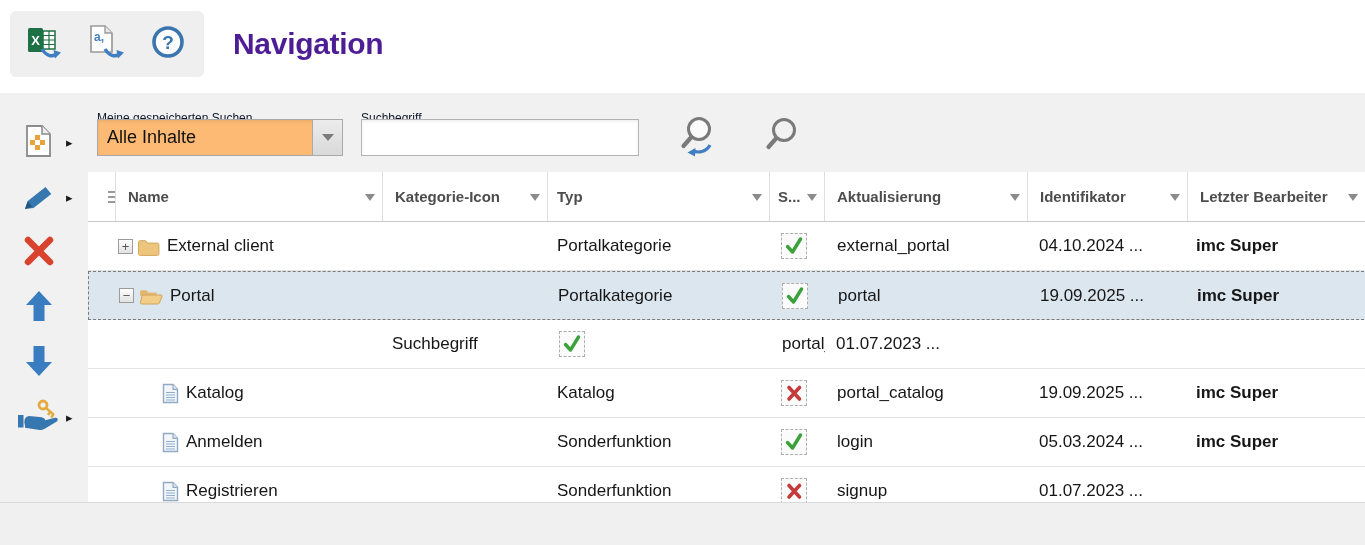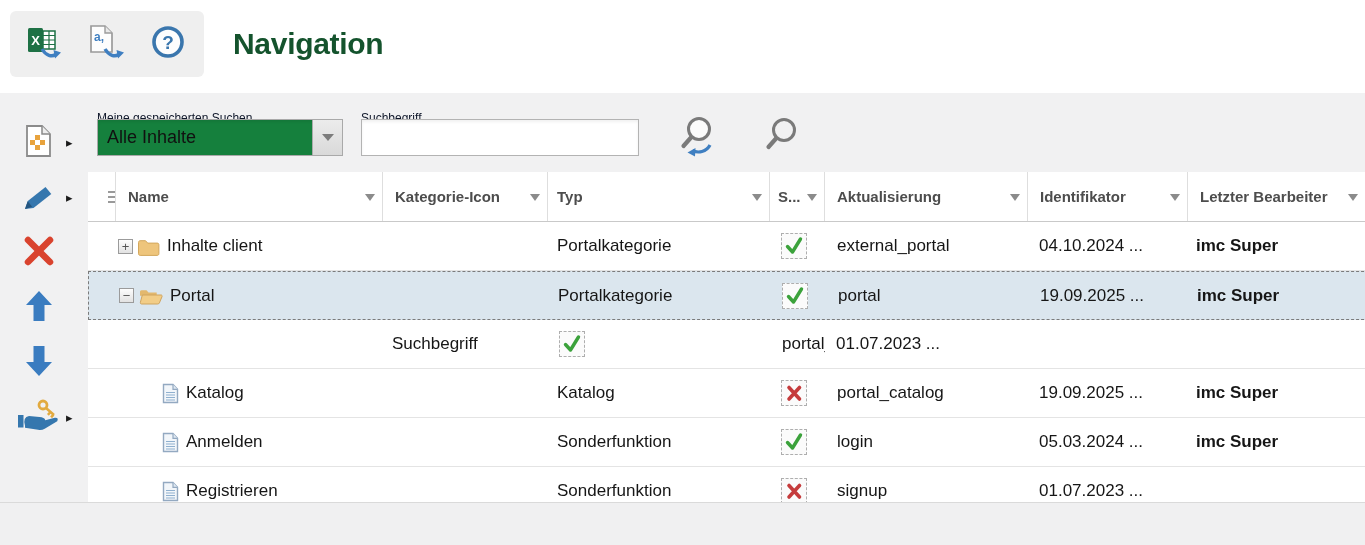--- a/index.html
+++ b/index.html
@@ -12,33 +12,33 @@
   
   .topbar { position:absolute; left:0; top:0; width:1365px; height:93px; background:#ffffff; }
   .toolbar-group {
     position:absolute; left:10px; top:11px; width:194px; height:66px;
     background:#efefef; border-radius:6px;
     display:flex; align-items:center; justify-content:space-between; padding:0 10px;
   }
   .tool-btn { width:52px; height:52px; display:flex; align-items:center; justify-content:center; cursor:pointer; }
   .page-title {
     position:absolute; left:233px; top:27px;
-    font-size:30px; font-weight:bold; color:#14532d; letter-spacing:-0.3px;
+    font-size:30px; font-weight:bold; color:#4c1d95; letter-spacing:-0.3px;
   }
   
   .main { position:absolute; left:0; top:93px; width:1365px; height:452px; background:#f1f1f2; }
   .footer-strip { position:absolute; left:0; top:409px; width:1365px; height:43px; background:#f0f0f1; border-top:1px solid #dadada; }
   
   .side-btn { position:absolute; left:16px; width:46px; height:46px; display:flex; align-items:center; justify-content:center; cursor:pointer; }
   .flyout { position:absolute; left:66px; width:12px; font-size:13px; color:#1a1a1a; line-height:46px; text-align:left; }
   
   .field-label { position:absolute; top:18px; font-size:12px; color:#0f172a; }
   .select-box {
     position:absolute; left:97px; top:26px; width:246px; height:37px;
-    background:#15803d; border:1px solid #a9a9a9; display:flex; cursor:pointer;
+    background:#fdba74; border:1px solid #a9a9a9; display:flex; cursor:pointer;
     box-shadow: inset 0 2px 3px rgba(0,0,0,0.07);
   }
   .select-value { flex:1; font-size:18px; color:#111; line-height:35px; padding-left:9px; overflow:hidden; white-space:nowrap; }
   .select-arrow-btn {
     width:30px; height:100%; background:linear-gradient(#ececec,#d9d9d9);
     border-left:1px solid #aaaaaa; display:flex; align-items:center; justify-content:center;
   }
   .tri-down { width:0; height:0; border-left:6px solid transparent; border-right:6px solid transparent; border-top:7px solid #7c7c7c; }
   .text-input {
     position:absolute; left:361px; top:26px; width:278px; height:37px;
@@ -263,21 +263,21 @@
     <div class="tbody">
         <div class="grid-row row">
         <div class="td c-handle"></div>
         <div class="td c-name">
           <span class="expander">+</span>
           <span class="node-icon">
               <svg width="23" height="19" viewBox="0 0 23 19">
                 <path d="M1.5 5.5 c0-1 .6-1.8 1.6-1.8 h5.4 l2.2 2.4 h9.6 c1 0 1.6.7 1.6 1.6 v9 c0 1-.7 1.7-1.7 1.7 h-17 c-1 0-1.7-.7-1.7-1.7 z" fill="#eec57c" stroke="#d3a75c"></path>
               </svg>
             </span>
-          <span class="name-label">Inhalte client</span>
+          <span class="name-label">External client</span>
         </div>
         <div class="td c-kat"></div>
         <div class="td c-typ">Portalkategorie</div>
         <div class="td c-s">
           <span class="statebox">
               <svg width="22" height="22" viewBox="0 0 22 22">
                 <path d="M4.5 11.5 l5 5.5 8 -13" stroke="#3ba23b" stroke-width="3.4" fill="none" stroke-linecap="round" stroke-linejoin="round"></path>
               </svg>
             </span>
         </div>

